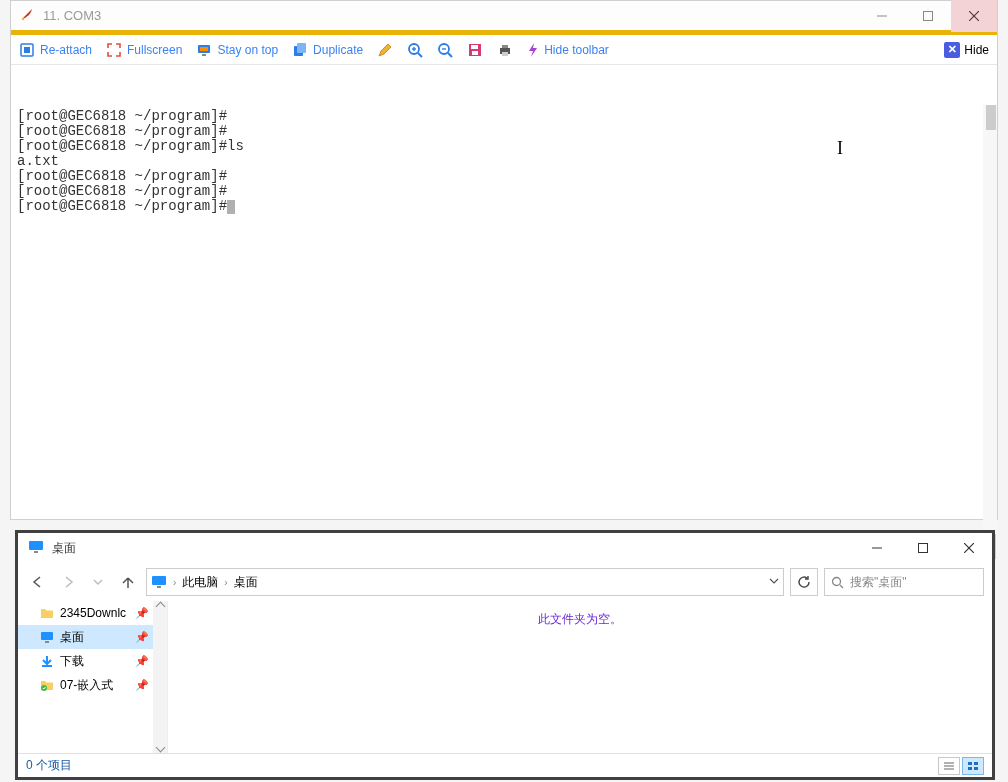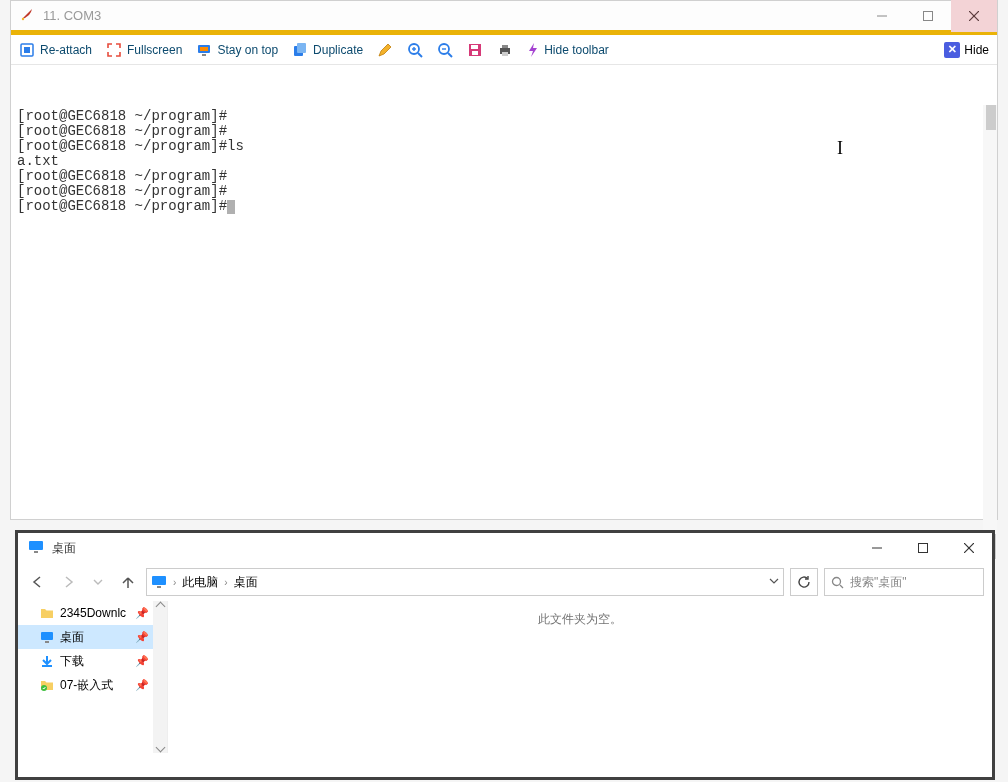--- a/index.html
+++ b/index.html
@@ -57,21 +57,21 @@
   gap: 14px;
   padding: 0 8px;
   background: #fff;
   border-bottom: 1px solid #e6e6e6;
 }
 .tool-item {
   display: flex;
   align-items: center;
   gap: 5px;
   font-size: 12px;
-  color: #0c4a6e;
+  color: #3b82f6;
   white-space: nowrap;
 }
 .tool-icononly {
   display: flex;
   align-items: center;
 }
 .closebtn {
   margin-left: auto;
   display: flex;
   align-items: center;
@@ -263,21 +263,21 @@
   color: #9a9a9a;
   font-size: 11px;
 }
 .side-item.selected { background: #cde8ff; }
 .content-pane {
   flex: 1;
   display: flex;
   align-items: flex-start;
   justify-content: center;
   padding-top: 10px;
-  color: #737373;
+  color: #6d28d9;
   font-size: 12px;
 }
 .statusbar {
   height: 24px;
   border-top: 1px solid #e0e0e0;
   display: flex;
   align-items: center;
   padding: 0 8px;
   font-size: 12px;
   color: #1a5aa6;
@@ -532,13 +532,33 @@
         <span>07-嵌入式</span>
         <span class="pin">📌</span>
       </div>
       <div class="sidebar-scroll"></div>
     </div>
     <div class="content-pane">
       <span>此文件夹为空。</span>
     </div>
   </div>
 
+  <div class="statusbar">
+    <span>0 个项目</span>
+    <div class="views">
+      <div class="view-btn">
+        <svg width="12" height="10">
+            <line x1="1" y1="2" x2="11" y2="2" stroke="#666"></line>
+            <line x1="1" y1="5" x2="11" y2="5" stroke="#666"></line>
+            <line x1="1" y1="8" x2="11" y2="8" stroke="#666"></line>
+          </svg>
+      </div>
+      <div class="view-btn active">
+        <svg width="12" height="10">
+            <rect x="1" y="1" width="4" height="3" fill="#1e70c7"></rect>
+            <rect x="7" y="1" width="4" height="3" fill="#1e70c7"></rect>
+            <rect x="1" y="6" width="4" height="3" fill="#1e70c7"></rect>
+            <rect x="7" y="6" width="4" height="3" fill="#1e70c7"></rect>
+          </svg>
+      </div>
+    </div>
+  </div>
 </div>
 
 </body></html>

